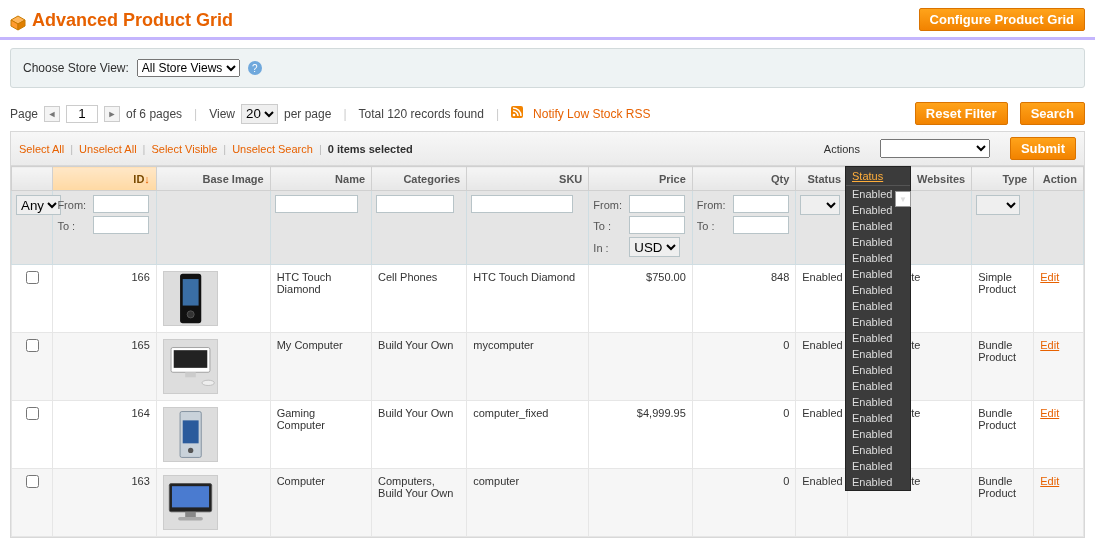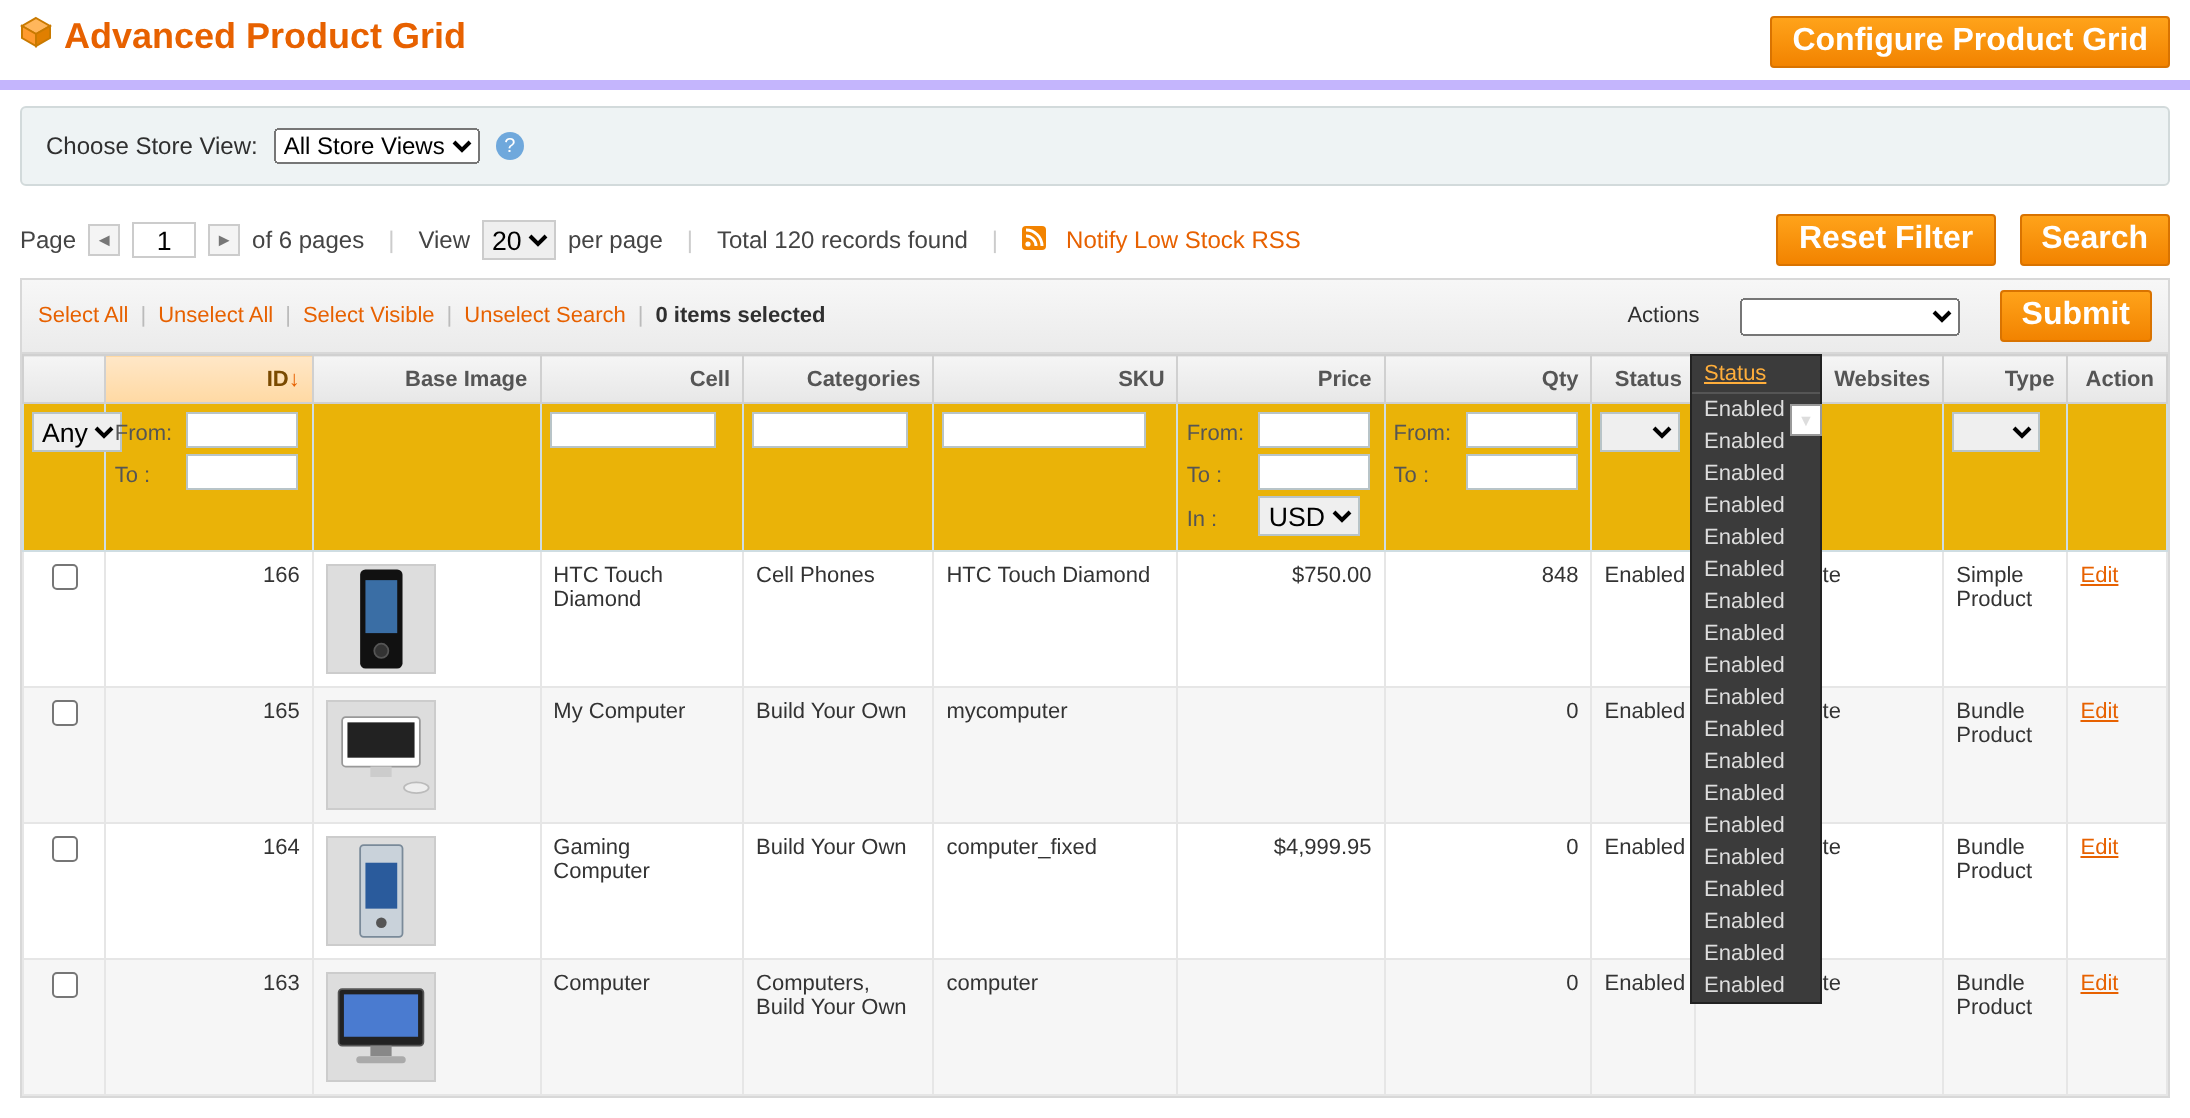--- a/index.html
+++ b/index.html
@@ -1,23 +1,23 @@
 <!DOCTYPE html>
 <html><head>
 <meta charset="utf-8">
 <style>
   * { box-sizing: border-box; margin: 0; padding: 0; }
   body { font-family: Arial, Helvetica, sans-serif; font-size: 12px; color: #2f2f2f; background: #fff; }
   .page { width: 1095px; margin: 0 auto; }
 
   
-  .titlebar { display:flex; align-items:flex-start; padding:8px 10px 6px; border-bottom:5px solid #c4b5fd;}
+  .titlebar { display:flex; align-items:flex-end; padding:8px 10px 6px; border-bottom:3px solid #c4b5fd;}
   .titlebar .icon { width:16px; height:16px; margin-right:6px; }
   .titlebar h1 { color:#e76100; font-size:18px; font-weight:bold; flex:1; }
-  .btn { display:inline-flex; align-items:center; padding:3px 10px; background:#ff9a00; background:linear-gradient(#ffa31a,#f28300); border:1px solid #d97300; color:#fff; font-weight:bold; border-radius:2px; cursor:pointer; font-size:16px; }
+  .btn { display:inline-flex; align-items:center; padding:3px 10px; background:#ff9a00; background:linear-gradient(#ffa31a,#f28300); border:1px solid #d97300; color:#fff; font-weight:bold; border-radius:2px; cursor:pointer; font-size:13px; }
   .btn + .btn { margin-left:6px; }
   .btn .plus { margin-right:5px; }
 
   
   .storebar { margin:8px 10px; padding:10px 12px; background:#eef3f4; border:1px solid #d2dadb; border-radius:3px; display:flex; align-items:center; gap:8px;}
   .storebar select { font-size:12px; }
   .help { width:14px; height:14px; border-radius:50%; background:#6fa8dc; color:#fff; font-size:10px; display:inline-flex; align-items:center; justify-content:center; }
 
   
   .toolbar { display:flex; align-items:center; padding:6px 10px; gap:6px; font-size:12px; color:#444; }
@@ -35,21 +35,21 @@
   .massbar .msep{color:#bbb;}
   .massbar .right{ margin-left:auto; display:flex; align-items:center; gap:20px;}
   .massbar select{ width:110px; }
 
   
   .gridwrap { margin:0 10px; border:1px solid #d8d8d8; position:relative; }
   table.grid { width:100%; border-collapse:collapse; table-layout:fixed; }
   table.grid th { background:linear-gradient(#f5f5f5,#e7e7e7); border:1px solid #d0d0d0; padding:4px 6px; text-align:right; color:#555; font-weight:bold; font-size:11px; height:24px;}
   table.grid th.id { background:linear-gradient(#ffe7c7,#ffd9a3); color:#7a4a00;}
   .sortarrow { color:#e76100; float:right;}
-  table.grid tr.filter td { background:#eab308; border:1px solid #cfdde2; padding:4px 4px; vertical-align:top; font-size:11px; color:#555;}
+  table.grid tr.filter td { background:#e5e5e5; border:1px solid #cfdde2; padding:4px 4px; vertical-align:top; font-size:11px; color:#555;}
   tr.filter input[type=text]{ width:56px; border:1px solid #b8c4c8; height:18px;}
   tr.filter input.wide{width:90%;}
   tr.filter select{ border:1px solid #b8c4c8; height:20px;}
   tr.filter .lbl{ display:inline-block; width:36px;}
   tr.filter .row{white-space:nowrap; margin-bottom:3px;}
   table.grid tr.body td { border:1px solid #e6e6e6; padding:6px 6px; vertical-align:top; font-size:11px; color:#333;}
   table.grid tr.body.alt td{ background:#f6f6f6;}
   td.num{ text-align:right;}
   td.cb{ text-align:center;}
   .editlink{ color:#e76100; text-decoration:underline; cursor:pointer;}
@@ -149,21 +149,21 @@
           <col class="c-status">
           <col class="c-ws">
         <col class="c-type">
           <col class="c-act">
       </colgroup>
       <thead>
         <tr>
           <th></th>
           <th class="id"><span>ID</span><span class="sortarrow">↓</span></th>
           <th>Base Image</th>
-          <th>Cell</th>
+          <th>Name</th>
           <th>Categories</th>
           <th>SKU</th>
           <th>Price</th>
           <th>Qty</th>
           <th>Status</th>
           <th>Websites</th>
           <th>Type</th>
           <th>Action</th>
         </tr>
         <tr class="filter">

